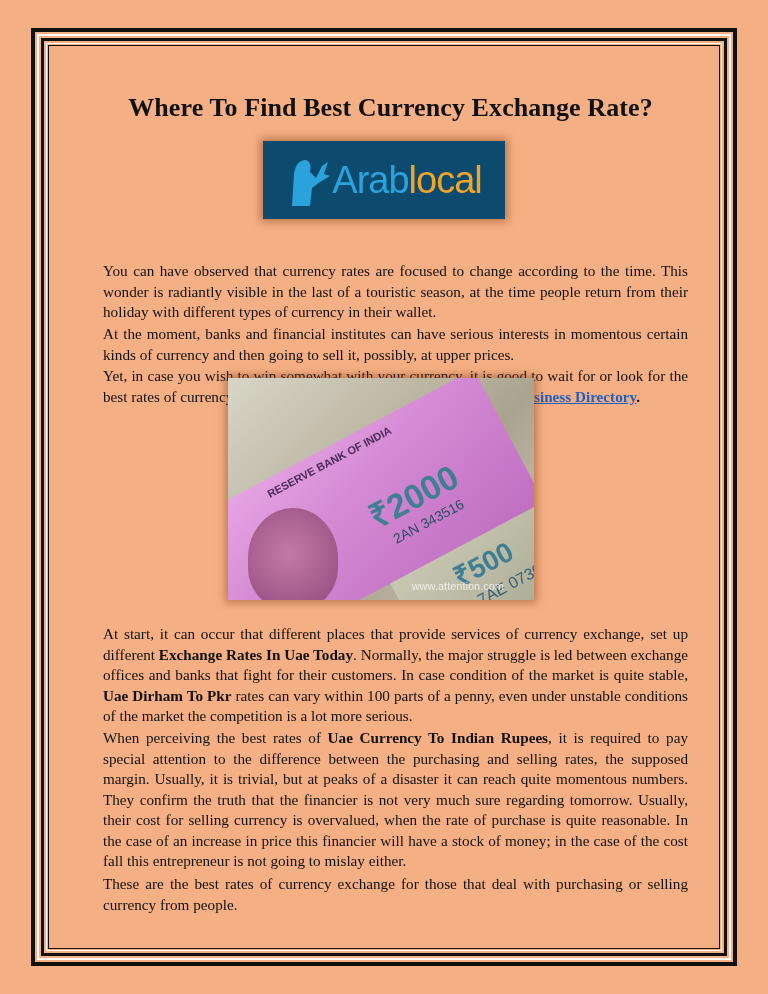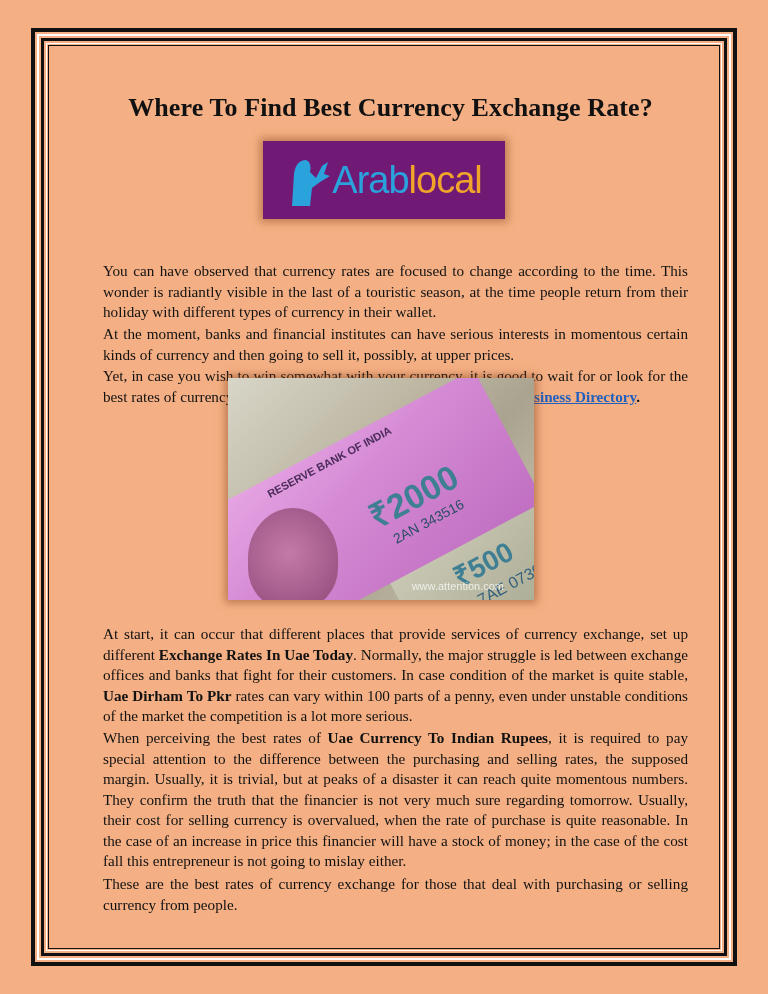--- a/index.html
+++ b/index.html
@@ -35,21 +35,21 @@
   .content {
     position: absolute; left: 92px; top: 0; width: 585px;
   }
   h1 {
     position: absolute; left: 0; top: 87px; width: 585px;
     margin: 6px; text-align: center;
     font-size: 26px; font-weight: bold; letter-spacing: 0.1px;
   }
   .logo-box {
     position: absolute; left: 171px; top: 141px; width: 242px; height: 78px;
-    background: #701a75;
+    background: #0c4a6e;
     box-shadow: 0 0 8px 3px rgba(140,70,30,0.5);
     display: flex; align-items: center; justify-content: center;
   }
   .logo-text { font-family: "Liberation Sans", sans-serif; font-size: 38px; font-weight: normal; letter-spacing: -1px; }
   .logo-arab { color: #2aa3dc; }
   .logo-local { color: #f0a52a; }
   p {
     margin: 4px; font-size: 15.2px; line-height: 20.5px; text-align: justify;
     position: absolute; left: 7px; width: 585px;
   }

